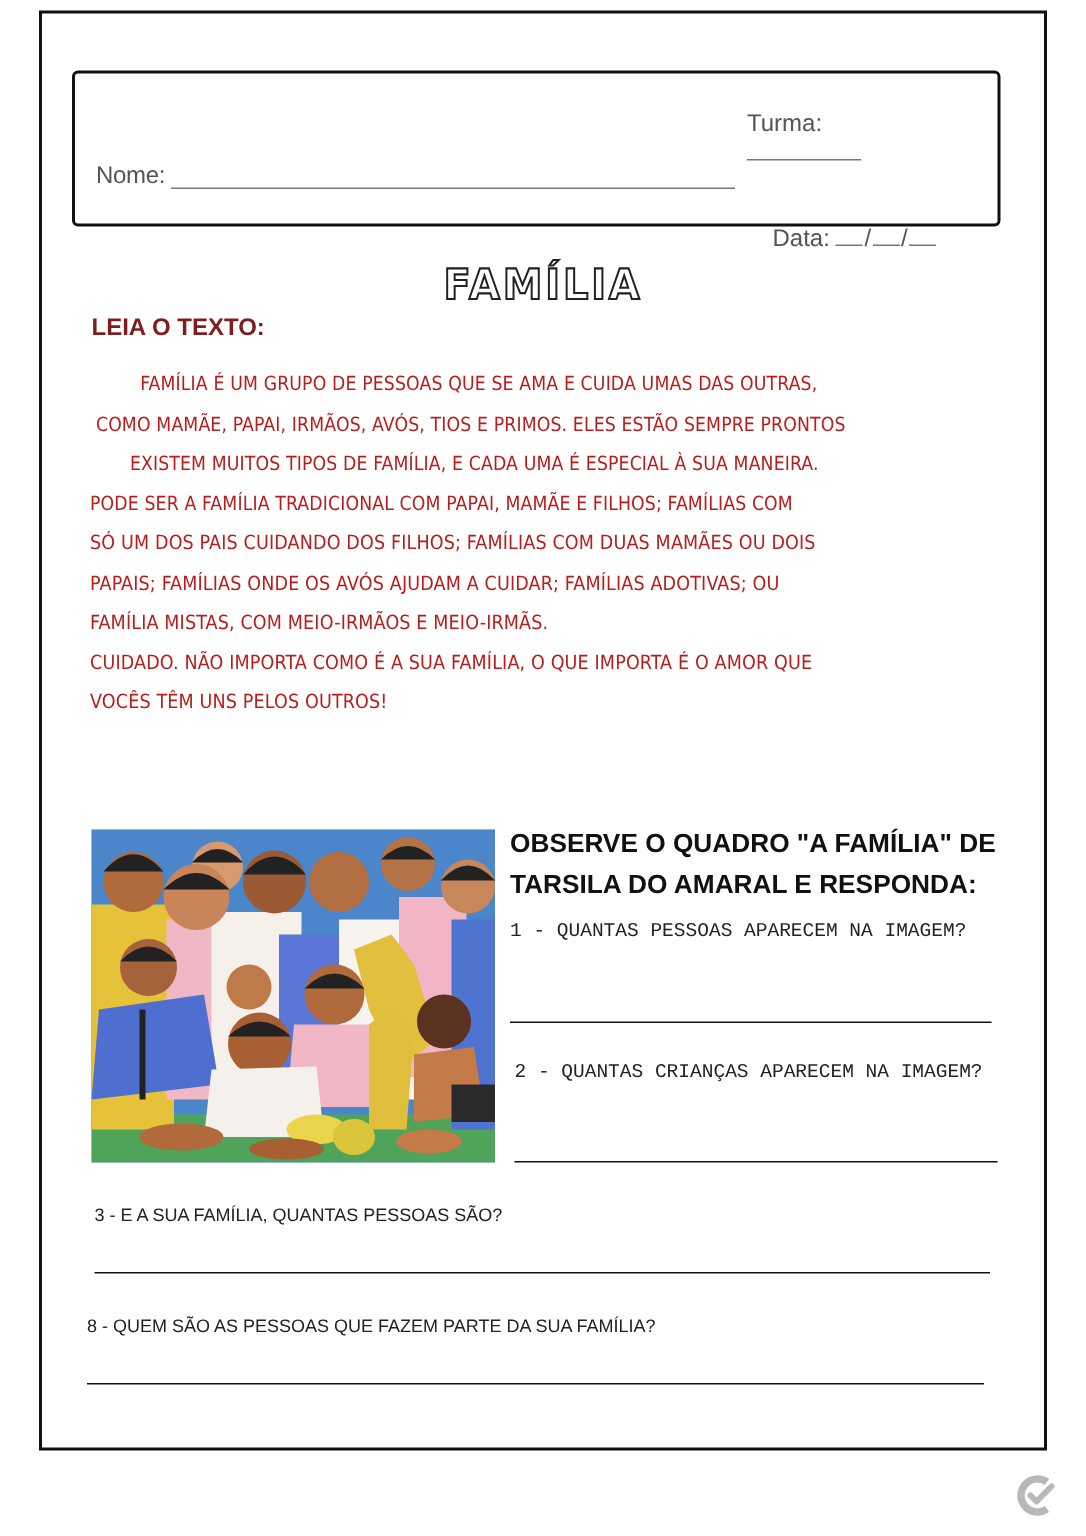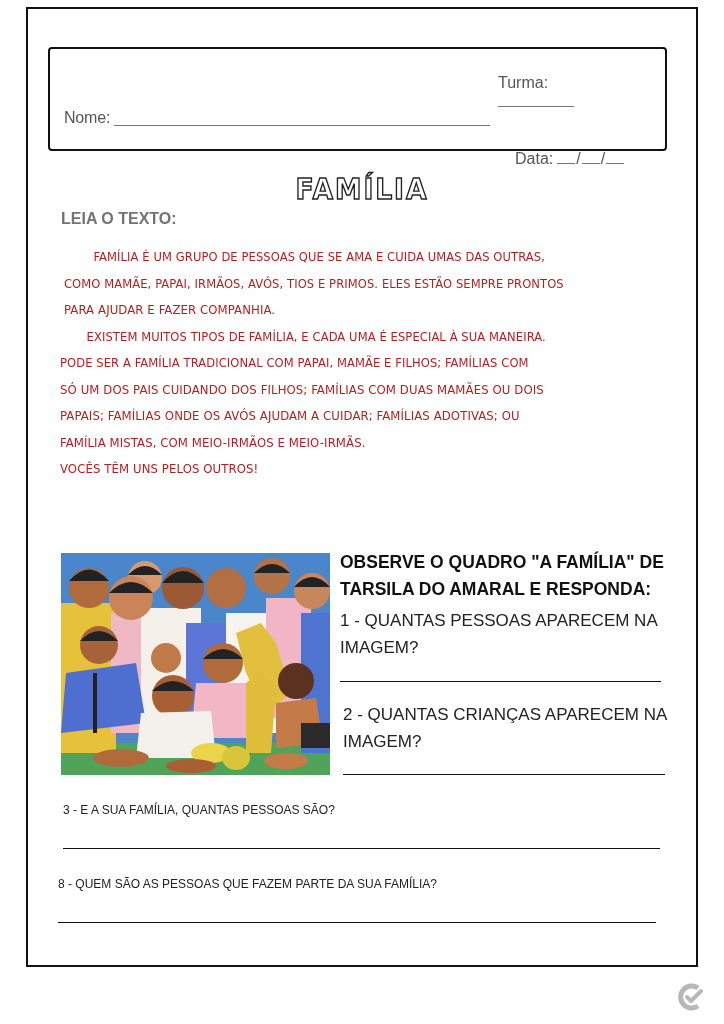--- a/index.html
+++ b/index.html
@@ -84,21 +84,21 @@
       line-height: 36px;
       transform: scaleX(0.95);
     }
     .leia {
       position: absolute;
       left: 61px;
       top: 210px;
       font-family: "Liberation Sans", sans-serif;
       font-weight: bold;
       font-size: 16px;
-      color: #737373;
+      color: #7f1d1d;
     }
     .text-block {
       position: absolute;
       left: 60px;
       top: 244px;
       width: 610px;
       font-family: "DejaVu Sans Condensed", "DejaVu Sans", sans-serif;
       font-size: 13px;
       line-height: 26.5px;
       color: #b91c1c;
@@ -129,22 +129,22 @@
       top: 549px;
       width: 340px;
       font-family: "Liberation Sans", sans-serif;
       font-weight: bold;
       font-size: 17.5px;
       line-height: 27px;
       color: #111;
     }
     .q-side {
       position: absolute;
-      font-family: Liberation Sans, sans-serif;
-      font-size: 17px;
+      font-family: Liberation Mono, monospace;
+      font-size: 13px;
       line-height: 27px;
       color: #222;
     }
     .q1 { left: 340px; top: 607px; width: 340px; }
     .q2 { left: 343px; top: 701px; width: 340px; }
     .answer-line {
       position: absolute;
       height: 0;
       border-top: 1.5px solid #111;
     }
@@ -190,26 +190,26 @@
   </div>
 </div>
 
 <div class="title">FAMÍLIA</div>
 
 <div class="leia">LEIA O TEXTO:</div>
 
 <div class="text-block">
   <div class="text-line indent-1" style="transform:scaleX(0.985)">FAMÍLIA É UM GRUPO DE PESSOAS QUE SE AMA E CUIDA UMAS DAS OUTRAS,</div>
   <div class="text-line" style="padding-left:4px;transform:scaleX(0.985)">COMO MAMÃE, PAPAI, IRMÃOS, AVÓS, TIOS E PRIMOS. ELES ESTÃO SEMPRE PRONTOS</div>
-  <div class="text-line" style="padding-left:4px">PARA AJUDAR E FAZER COMPANHIA.</div>
   <div class="text-line indent-2" style="transform:scaleX(0.985)">EXISTEM MUITOS TIPOS DE FAMÍLIA, E CADA UMA É ESPECIAL À SUA MANEIRA.</div>
   <div class="text-line" style="transform:scaleX(0.985)">PODE SER A FAMÍLIA TRADICIONAL COM PAPAI, MAMÃE E FILHOS; FAMÍLIAS COM</div>
   <div class="text-line">SÓ UM DOS PAIS CUIDANDO DOS FILHOS; FAMÍLIAS COM DUAS MAMÃES OU DOIS</div>
   <div class="text-line">PAPAIS; FAMÍLIAS ONDE OS AVÓS AJUDAM A CUIDAR; FAMÍLIAS ADOTIVAS; OU</div>
   <div class="text-line">FAMÍLIA MISTAS, COM MEIO-IRMÃOS E MEIO-IRMÃS.</div>
+  <div class="text-line">CUIDADO. NÃO IMPORTA COMO É A SUA FAMÍLIA, O QUE IMPORTA É O AMOR QUE</div>
   <div class="text-line">VOCÊS TÊM UNS PELOS OUTROS!</div>
 </div>
 
 <div class="painting" title="Painting &quot;A Família&quot; by Tarsila do Amaral">
   <svg width="269" height="222" viewBox="0 0 269 222" xmlns="http://www.w3.org/2000/svg">
     <rect x="0" y="0" width="269" height="222" fill="#4a86c9"></rect>
     <rect x="0" y="190" width="269" height="32" fill="#4fa45a"></rect>
 
     <rect x="0" y="50" width="55" height="150" fill="#e6c23a"></rect>
     <rect x="50" y="60" width="45" height="120" fill="#f0b8c4"></rect>

